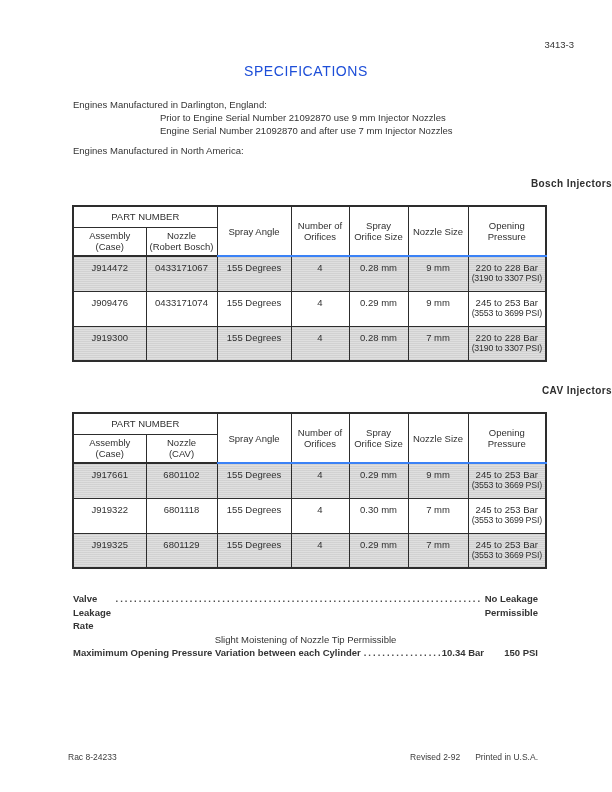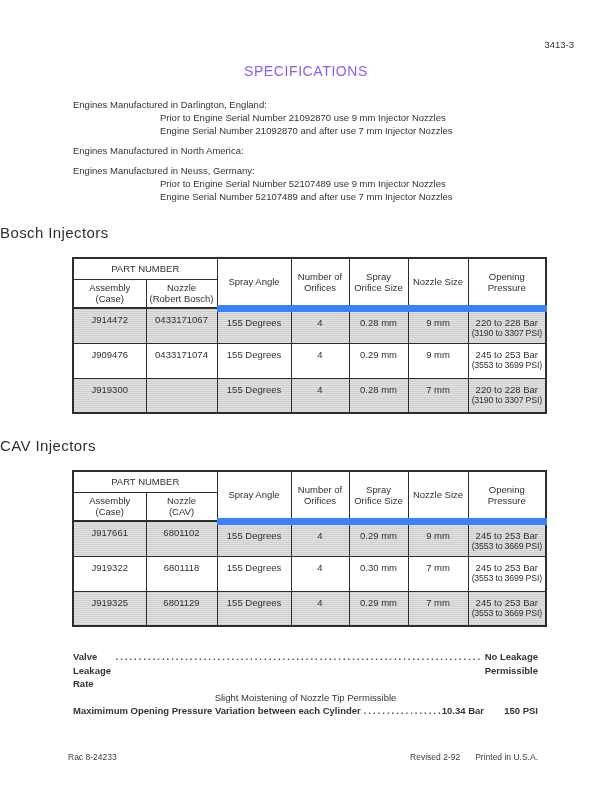--- a/index.html
+++ b/index.html
@@ -19,33 +19,33 @@
     padding-right: 38px;
     text-align: right;
     font-size: 9.5px;
   }
   .page-title {
     margin-top: 13px;
     text-align: center;
     font-size: 14px;
     font-weight: 400;
     letter-spacing: 0.6px;
-    color: #8b5cf6;
+    color: #1d4ed8;
   }
   .notes {
     margin: 19px 0 0 73px;
     font-size: 9.5px;
     line-height: 13px;
   }
   .note-block { margin-bottom: 7px; }
   .note-lines { padding-left: 87px; }
   .section-title {
-    text-align: left;
-    font-size: 15px;
-    font-weight: 400;
+    text-align: right;
+    font-size: 10px;
+    font-weight: 700;
     letter-spacing: 0.4px;
     color: #2e2e2e;
   }
   .section-title.bosch { margin-top: 21px; }
   .section-title.cav { margin-top: 23px; }
   table.injectors {
     margin: 16px 0 0 72px;
     width: 473px;
     table-layout: fixed;
     border-collapse: collapse;
@@ -55,21 +55,21 @@
   }
   table.injectors th, table.injectors td {
     border: 1px solid #2d2d2d;
     font-weight: 400;
     text-align: center;
   }
   thead tr.pn-row { height: 21px; }
   thead tr.sub-row { height: 29px; }
   thead th { vertical-align: middle; line-height: 11px; }
   thead tr.sub-row th { border-bottom: 2px solid #2d2d2d; }
-  thead th[rowspan] { border-bottom: 7px solid #3b82f6; }
+  thead th[rowspan] { border-bottom: 2px solid #3b82f6; }
   tbody tr { height: 35px; }
   tbody tr:nth-child(odd) {
     
     background:
       repeating-linear-gradient(0deg, rgba(255,255,255,0.18) 0 1px, rgba(0,0,0,0.03) 1px 2px),
       #d8d8d8;
   }
   tbody td {
     vertical-align: top;
     padding-top: 5px;
@@ -129,27 +129,20 @@
   <div class="notes">
     <div class="note-block">
       <div>Engines Manufactured in Darlington, England:</div>
       <div class="note-lines">
         <div>Prior to Engine Serial Number 21092870 use 9 mm Injector Nozzles</div>
         <div>Engine Serial Number 21092870 and after use 7 mm Injector Nozzles</div>
       </div>
     </div>
     <div class="note-block">
       <div>Engines Manufactured in North America:</div>
-    </div>
-    <div class="note-block">
-      <div>Engines Manufactured in Neuss, Germany:</div>
-      <div class="note-lines">
-        <div>Prior to Engine Serial Number 52107489 use 9 mm Injector Nozzles</div>
-        <div>Engine Serial Number 52107489 and after use 7 mm Injector Nozzles</div>
-      </div>
     </div>
   </div>
 
   <div class="section-title bosch">Bosch Injectors</div>
 
   <table class="injectors">
     <colgroup>
       <col style="width:73px">
         <col style="width:71px">
         <col style="width:74px">

